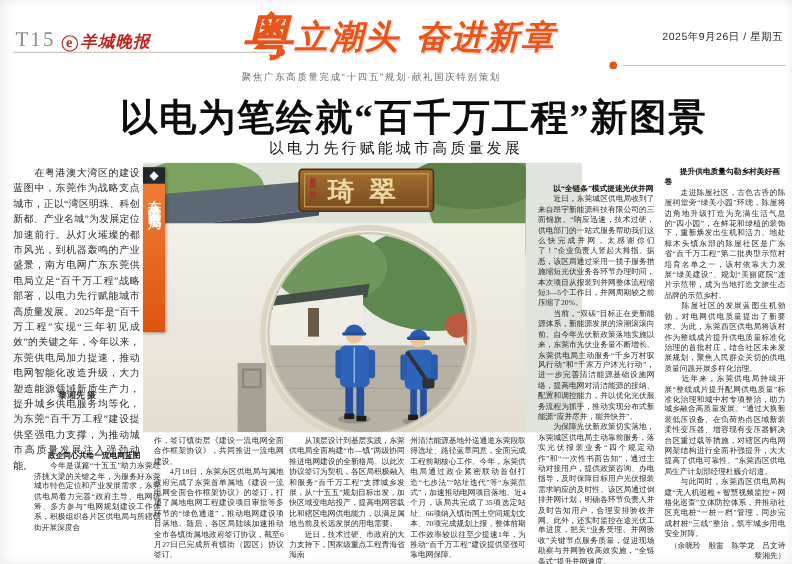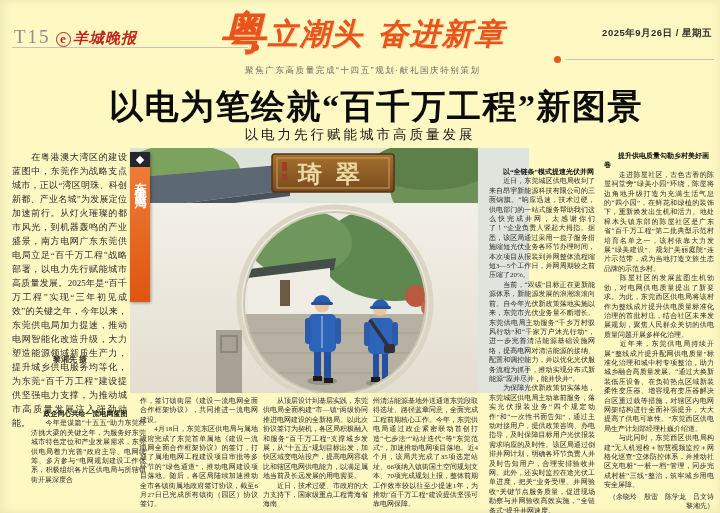--- a/index.html
+++ b/index.html
@@ -1,38 +1,38 @@
 <!DOCTYPE html>
 <html><head>
 <meta charset="utf-8">
 <style>
   html,body{margin:0;padding:0;background:#e7e4dd;}
   #page{
     position:relative;width:720px;height:513px;overflow:hidden;
-    background:#fef9c3;
+    background:#ffffff;
     box-shadow:inset 4px 0 10px rgba(0,0,0,.06), inset -3px 0 8px rgba(0,0,0,.04);
     font-family:"Liberation Serif","DejaVu Serif",serif;color:#222;
   }
   
   .pagenum{position:absolute;left:14px;top:26px;font-size:19px;color:#8d8d8d;letter-spacing:2px;font-family:"Liberation Serif",serif;}
   .masthead{position:absolute;left:56px;top:29px;color:#c3231b;font-weight:bold;font-size:15px;font-style:italic;letter-spacing:1px;}
   .masthead .logo-e{display:inline-block;font-size:13px;border:1.5px solid #c3231b;border-radius:50%;width:13px;height:13px;line-height:12px;text-align:center;margin-right:2px;font-style:normal;}
   .rule-left{position:absolute;left:12px;top:47px;width:236px;height:1px;background:#c6c2b8;}
   .dot{position:absolute;width:7px;height:7px;border-radius:50%;background:#e8541a;}
   .dot-left{left:252px;top:44px;}
   .dot-right{left:554px;top:56px;}
   .rule-right{position:absolute;left:566px;top:59px;width:148px;height:1px;background:#c6c2b8;}
-  .banner{position:absolute;left:50%;top:2px;transform:translateX(-49%);text-align:center;white-space:nowrap;}
+  .banner{position:absolute;left:50%;top:2px;transform:translateX(-49%);text-align:left;white-space:nowrap;}
   .banner-title{color:#e8541a;font-weight:900;font-style:italic;letter-spacing:2px;text-shadow:1px 1px 0 rgba(232,84,26,.25);}
   .banner-title .big{font-size:46px;vertical-align:-4px;}
   .banner-title .mid{font-size:30px;}
   .banner-title .gap{display:inline-block;width:14px;}
   .banner-sub{margin-top:1px;font-size:8.5px;color:#6f6b64;letter-spacing:1.6px;font-family:"Liberation Sans",sans-serif;}
   .dateblock{position:absolute;right:8px;top:27px;text-align:right;font-family:"Liberation Sans",sans-serif;}
-  .date-line{font-size:9.5px;font-weight:bold;color:#2b2b2b;letter-spacing:.5px;}
+  .date-line{font-size:9.5px;font-weight:normal;color:#2b2b2b;letter-spacing:.5px;}
   .staff-line{font-size:8px;color:#4c4a46;margin-top:3px;letter-spacing:.4px;}
   
   .headline{position:absolute;left:16px;top:84px;width:720px;text-align:center;font-size:34px;font-weight:900;letter-spacing:1.5px;color:#0c0c0c;}
   .deck{position:absolute;left:0;top:126px;width:720px;text-align:center;font-size:13.5px;letter-spacing:3px;color:#161616;}
   
   .col{position:absolute;text-align:justify;color:#2a2a2a;}
   .col p{margin:0;}
   .intro{left:12px;top:150px;width:115px;font-size:9px;line-height:14px;}
   .caption{left:13px;top:352px;width:114px;font-size:7.5px;line-height:11px;text-align:center;font-style:italic;color:#33312d;}
   .caption .credit{display:block;font-weight:bold;font-style:normal;font-size:8px;margin-top:2px;}

